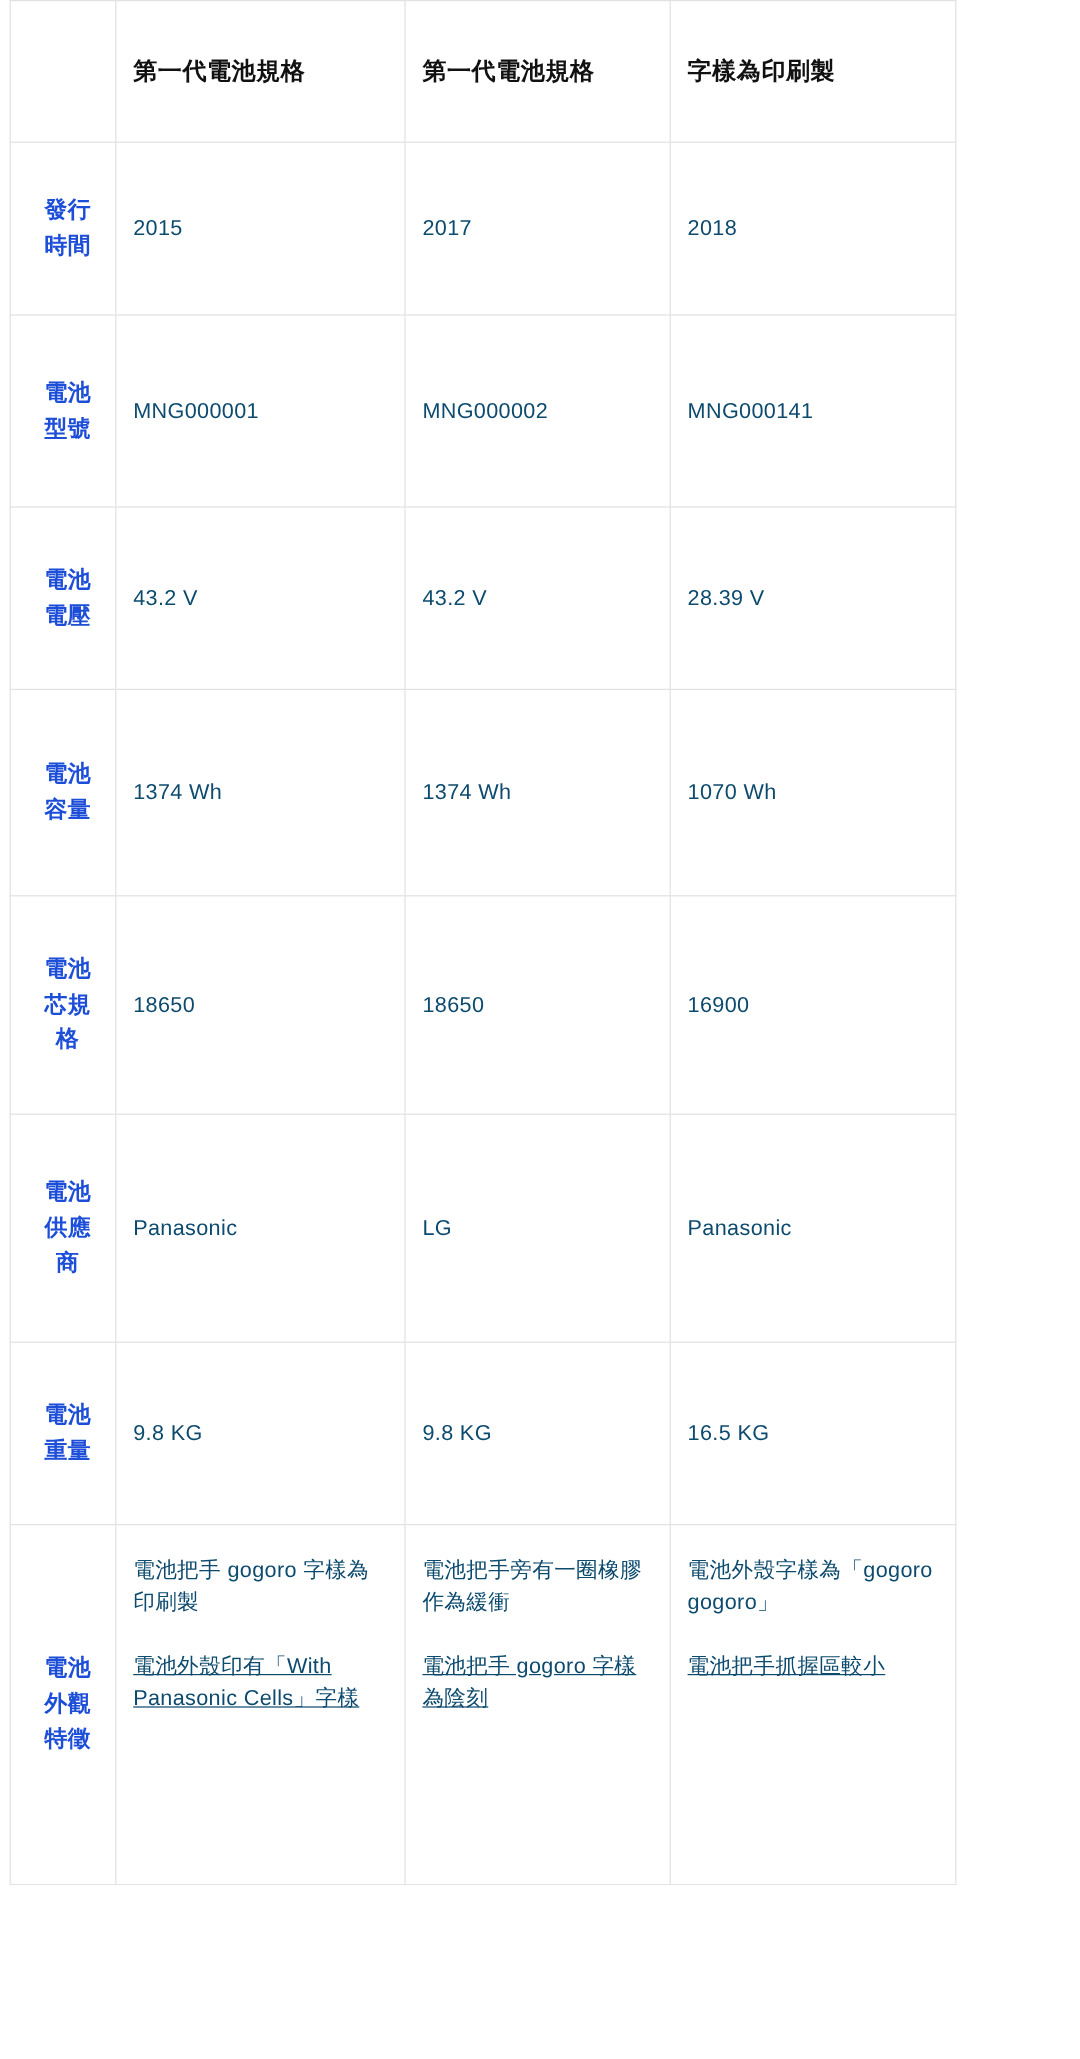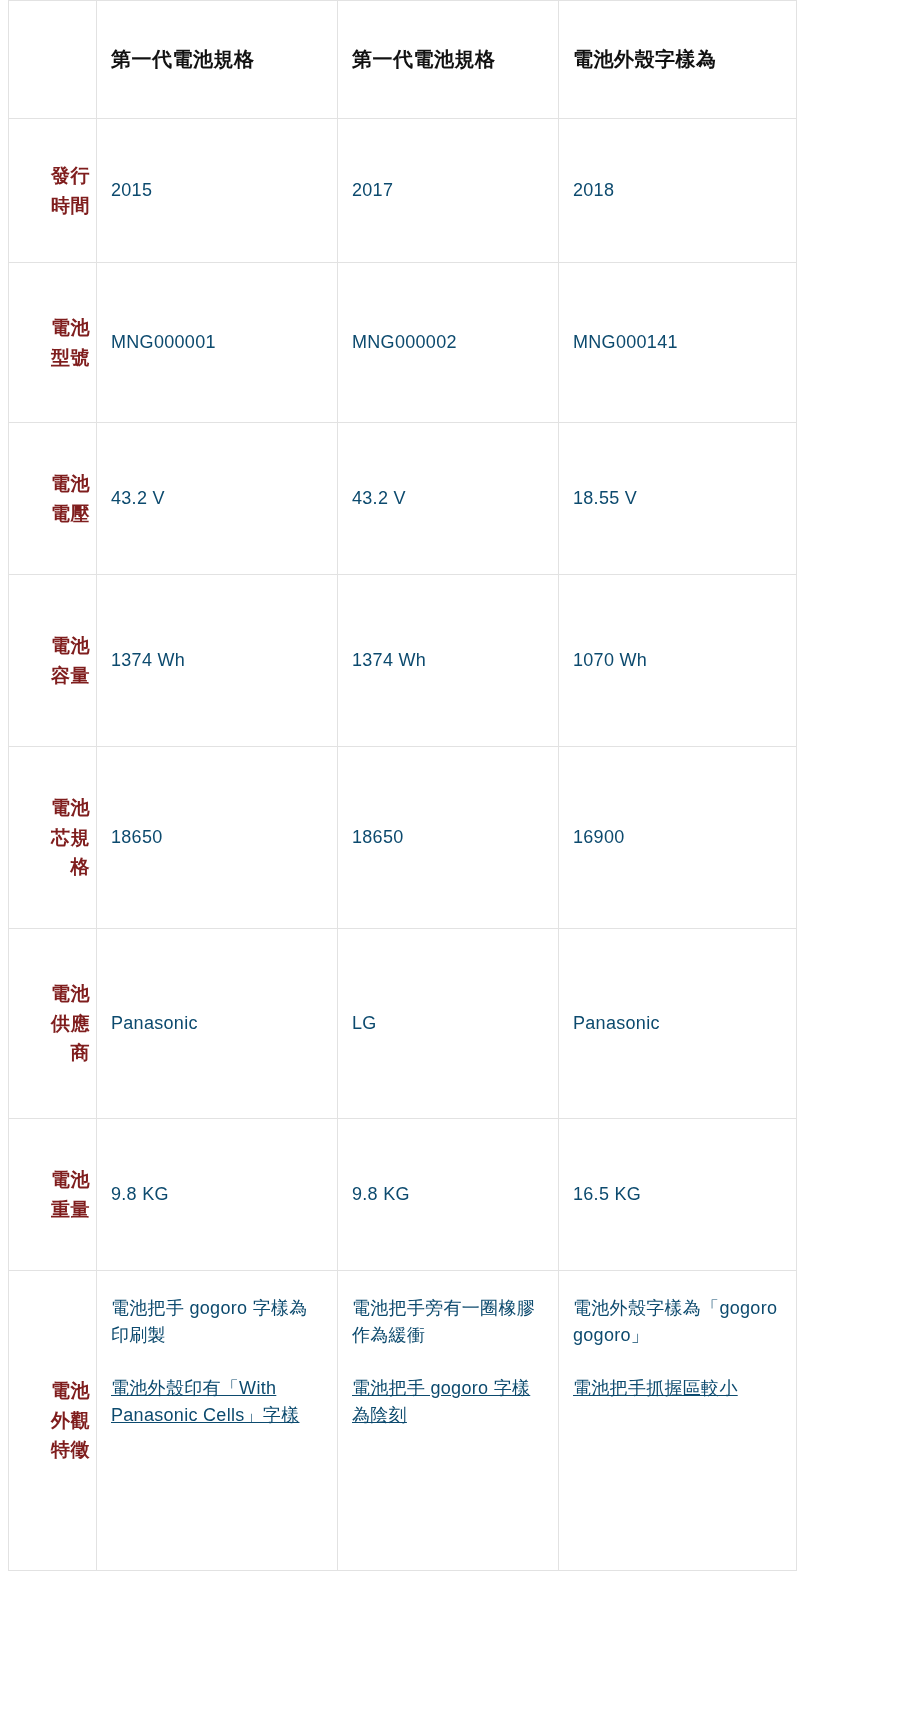--- a/index.html
+++ b/index.html
@@ -48,24 +48,24 @@
     text-align: left;
     letter-spacing: 0.5px;
     height: 118px;
     color: #111111;
   }
   thead th.corner-cell { height: 118px; }
 
   tbody th.row-head {
     font-size: 19px;
     font-weight: 700;
-    text-align: right;
+    text-align: center;
     letter-spacing: 0.5px;
     line-height: 1.55;
-    color: #7f1d1d;
+    color: #1d4ed8;
     padding-right: 6px;
   }
   tbody td.value-cell {
     font-size: 18px;
     font-weight: 400;
     line-height: 1.5;
     color: #0c4a6e;
     letter-spacing: 0.3px;
   }
   tbody tr.r-issue   th, tbody tr.r-issue   td { height: 144px; }
@@ -92,21 +92,21 @@
       <col class="c-head">
       <col class="c-gen">
       <col class="c-gen2">
       <col class="c-gen3">
     </colgroup>
     <thead>
       <tr>
         <th class="corner-cell"></th>
         <th>第一代電池規格</th>
         <th>第一代電池規格</th>
-        <th>電池外殼字樣為</th>
+        <th>字樣為印刷製</th>
       </tr>
     </thead>
     <tbody>
 
       <tr class="r-issue">
         <th class="row-head">
           <span>發行</span><br>
           <span>時間</span>
         </th>
         <td class="value-cell">2015</td>
@@ -124,21 +124,21 @@
         <td class="value-cell">MNG000141</td>
       </tr>
 
       <tr class="r-voltage">
         <th class="row-head">
           <span>電池</span><br>
           <span>電壓</span>
         </th>
         <td class="value-cell">43.2 V</td>
         <td class="value-cell">43.2 V</td>
-        <td class="value-cell">18.55 V</td>
+        <td class="value-cell">28.39 V</td>
       </tr>
 
       <tr class="r-cap">
         <th class="row-head">
           <span>電池</span><br>
           <span>容量</span>
         </th>
         <td class="value-cell">1374 Wh</td>
         <td class="value-cell">1374 Wh</td>
         <td class="value-cell">1070 Wh</td>

